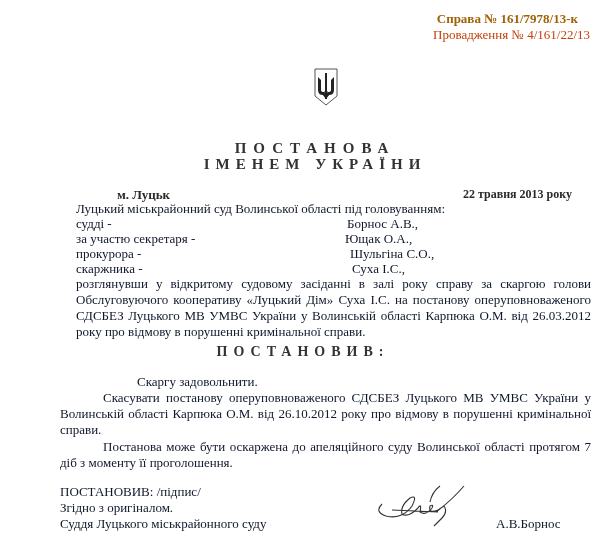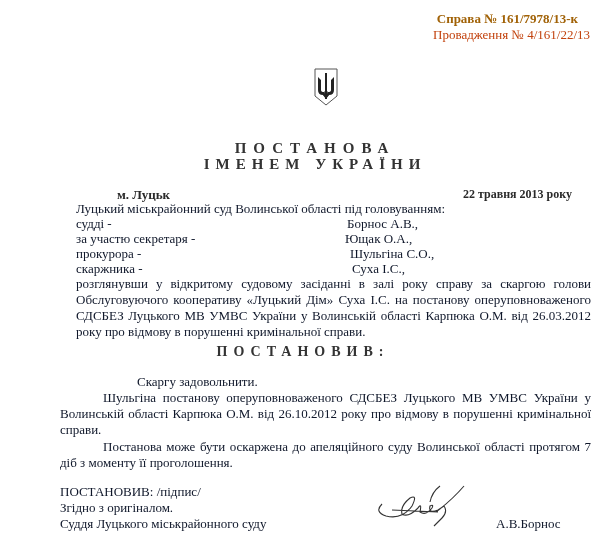--- a/index.html
+++ b/index.html
@@ -51,21 +51,21 @@
 <div class="abs line" style="left:352px; top:261px;">Суха І.С.,</div>
 
 <div class="abs line just" style="left:76px; width:515px; top:276px;">розглянувши у відкритому судовому засіданні в залі року справу за скаргою голови</div>
 <div class="abs line just" style="left:76px; width:515px; top:292px;">Обслуговуючого кооперативу «Луцький Дім» Суха І.С. на постанову оперуповноваженого</div>
 <div class="abs line just" style="left:76px; width:515px; top:308px;">СДСБЕЗ Луцького МВ УМВС України у Волинській області Карпюка О.М. від 26.03.2012</div>
 <div class="abs line" style="left:76px; top:324px;">року про відмову в порушенні кримінальної справи.</div>
 
 <div class="abs heading">ПОСТАНОВИВ:</div>
 
 <div class="abs line" style="left:103px; top:374px;margin-left:34px;">Скаргу  задовольнити.</div>
-<div class="abs line just" style="left:103px; width:488px; top:390px;">Шульгіна постанову оперуповноваженого СДСБЕЗ Луцького МВ УМВС України у</div>
+<div class="abs line just" style="left:103px; width:488px; top:390px;">Скасувати постанову оперуповноваженого СДСБЕЗ Луцького МВ УМВС України у</div>
 <div class="abs line just" style="left:60px; width:531px; top:406px;">Волинській області Карпюка О.М. від 26.10.2012 року про відмову в порушенні кримінальної</div>
 <div class="abs line" style="left:60px; top:422px;">справи.</div>
 <div class="abs line just" style="left:103px; width:488px; top:439px;">Постанова може бути оскаржена до апеляційного суду Волинської області протягом 7</div>
 <div class="abs line" style="left:60px; top:455px;">діб з моменту її проголошення.</div>
 
 <div class="abs line" style="left:60px; top:484px;">ПОСТАНОВИВ: /підпис/</div>
 <div class="abs line" style="left:60px; top:500px;">Згідно з оригіналом.</div>
 <div class="abs line" style="left:60px; top:516px;">Суддя Луцького міськрайонного суду</div>
 
 <svg class="abs sig" viewBox="0 0 110 46">

